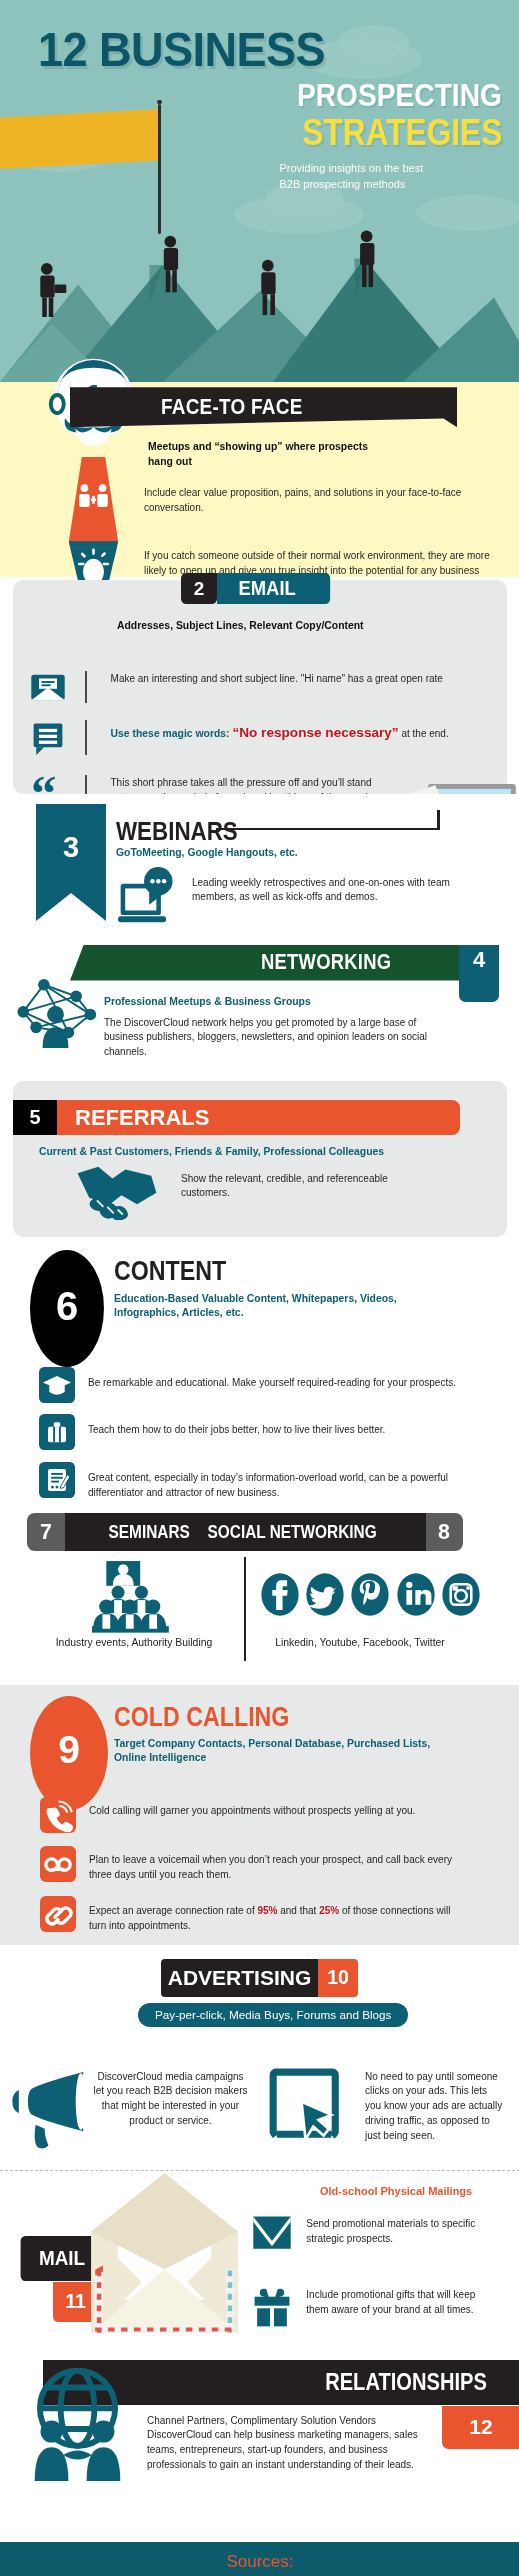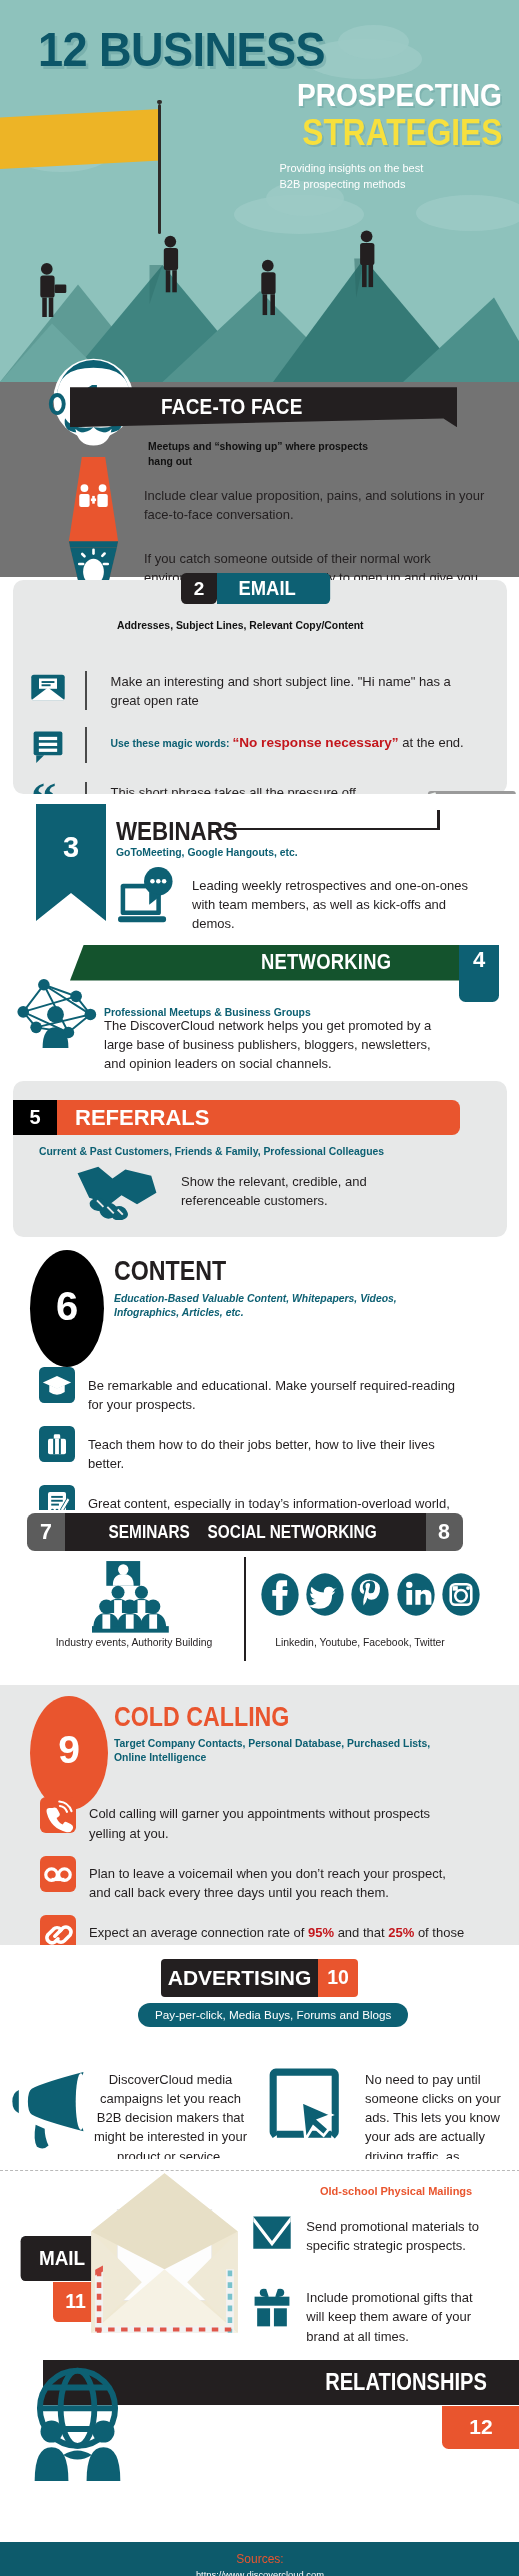--- a/index.html
+++ b/index.html
@@ -84,31 +84,31 @@
     background: #2e2b29;
   }
   .flag {
     position: absolute;
     left: 0; top: 109px;
     width: 161px; height: 60px;
     background: #edb426;
     clip-path: polygon(0 14%, 100% 0, 100% 86%, 0 100%);
   }
   .mountains { position: absolute; left: 0; bottom: 0; width: 520px; height: 156px; }
-  .body-txt { font-size: 13px; line-height: 1.48; color: #231f20; }
+  .body-txt { font-size: 10px; line-height: 1.48; color: #231f20; }
   .bold-lead { font-weight: bold; font-size: 10.4px; line-height: 1.4; color: #111; }
   .teal-lead { font-weight: bold; font-size: 10.4px; line-height: 1.42; color: #0d6073; }
   .ribbon-title {
     font-family: "Liberation Sans Narrow","Liberation Sans",sans-serif;
     font-weight: bold; color: #fff; letter-spacing: 0.3px;
     transform: scaleX(.86); transform-origin: left center;
   }
 
   
-  .s1 { position: relative; height: 195px; background: #737373; }
+  .s1 { position: relative; height: 195px; background: #fef9c3; }
   .s1 .black-ribbon {
     position: absolute; left: 70px; top: 5.2px;
     width: 387px; height: 40px; background: #231f20;
     clip-path: polygon(0 0, 100% 0, 100% 100%, 96.5% 78%, 0 100%);
   }
   .s1 .black-ribbon span {
     position: absolute; left: 91px; top: 6.5px;
     font-size: 22px;
   }
   .head-circle {
@@ -185,21 +185,21 @@
   }
   .bar4 span { position: absolute; right: 51px; top: 5.2px; font-size: 21.4px; }
   .n4 {
     position: absolute; left: 459px; top: 0; width: 40px; height: 57px;
     background: #0d6073; border-radius: 0 0 6.5px 6.5px;
     display:flex; justify-content:center; padding-top: 2.6px;
     font-family: "Liberation Sans Narrow","Liberation Sans",sans-serif;
     font-size: 22px; font-weight: bold; color: #fff;
   }
   .s4 .netico { position: absolute; left: 14.3px; top: 32px; }
-  .s4 .sub { position: absolute; left: 104px; top: 61px; }
+  .s4 .sub { position: absolute; left: 104px; top: 50px; }
   .s4 .txt { position: absolute; left: 104px; top: 71px; width: 344px; }
 
   
   .s5 {
     position: relative;
     margin: 0 13px;
     background: #e7e8e8;
     border-radius: 10.4px;
     height: 156px;
   }
@@ -228,21 +228,21 @@
     background: #000; display:flex; justify-content:center; padding-top: 34px;
     font-family: "Liberation Sans Narrow","Liberation Sans",sans-serif;
     font-size: 40px; font-weight: bold; color: #fff;
   }
   .s6 h3 {
     position: absolute; left: 114px; top: 19.5px;
     font-family: "Liberation Sans Narrow","Liberation Sans",sans-serif;
     font-size: 27px; font-weight: bold; color: #231f20;
     transform: scaleX(.86); transform-origin: left center;
   }
-  .s6 .sub { position: absolute; left: 114px; top: 55px; width: 338px; font-style: italic; }
+  .s6 .sub { position: absolute; left: 114px; top: 55px; width: 338px; }
   .s6 .items { position: absolute; left: 39px; top: 130px; width: 468px; }
   .s6 .irow { display:flex; align-items:flex-start; margin-bottom: 11.7px; }
   .s6 .irow .lbl { padding-top: 9px; padding-left: 13px; width: 396px; }
 
   
   .s78 { position: relative; background: #fff; height: 175px; }
   .bar78 {
     position: absolute; left: 27px; top: 3.9px;
     width: 436px; height: 38px; background: #5c5c5c; border-radius: 7.8px;
     display:flex; align-items:center;
@@ -352,21 +352,21 @@
     background: #e9552e; border-radius: 0 0 0 6.5px;
     display:flex; align-items:center; justify-content:center;
     font-family: "Liberation Sans Narrow","Liberation Sans",sans-serif;
     font-size: 21px; font-weight:bold; color:#fff;
   }
   .s12 .globe { position:absolute; left: 23.4px; top: 10.4px; }
   .s12 .txt { position:absolute; left: 147px; top: 60px; width: 286px; }
 
   
   .sources { background:#0d5a6b; color:#fff; text-align:center; padding: 10.4px 0 13px 0; }
-  .sources .hd { color:#e9552e; font-size: 12px; margin-bottom: 2px; }
+  .sources .hd { color:#e9552e; font-size: 17px; margin-bottom: 2px; }
   .sources a, .sources div.src { font-size: 9.4px; color:#fff; line-height: 1.5; }
 
   .red { color: #c3161c; font-weight: bold; }
   .redpct { color: #c3161c; font-weight: bold; }
 </style>
 </head>
 <body>
 
 <div class="page">
 
@@ -847,20 +847,21 @@
         <path d="M26 68 h116 M38 36 h92 M38 100 h92"></path>
       </g>
       <g fill="#0d6073">
         <circle cx="44" cy="104" r="17"></circle>
         <path d="M18 180 q0 -52 26 -52 q26 0 26 52z"></path>
         <circle cx="124" cy="104" r="17"></circle>
         <path d="M98 180 q0 -52 26 -52 q26 0 26 52z"></path>
         <path d="M62 140 q22 -14 44 0 q-22 14 -44 0z"></path>
       </g>
     </svg>
+    <div class="body-txt txt">Channel Partners, Complimentary Solution Vendors DiscoverCloud can help business marketing managers, sales teams, entrepreneurs, start-up founders, and business professionals to gain an instant understanding of their leads.</div>
   </div>
 
   <div class="sources">
     <div class="hd">Sources:</div>
     <div class="src">https://www.discovercloud.com</div>
 
   </div>
 
 </div>
 

